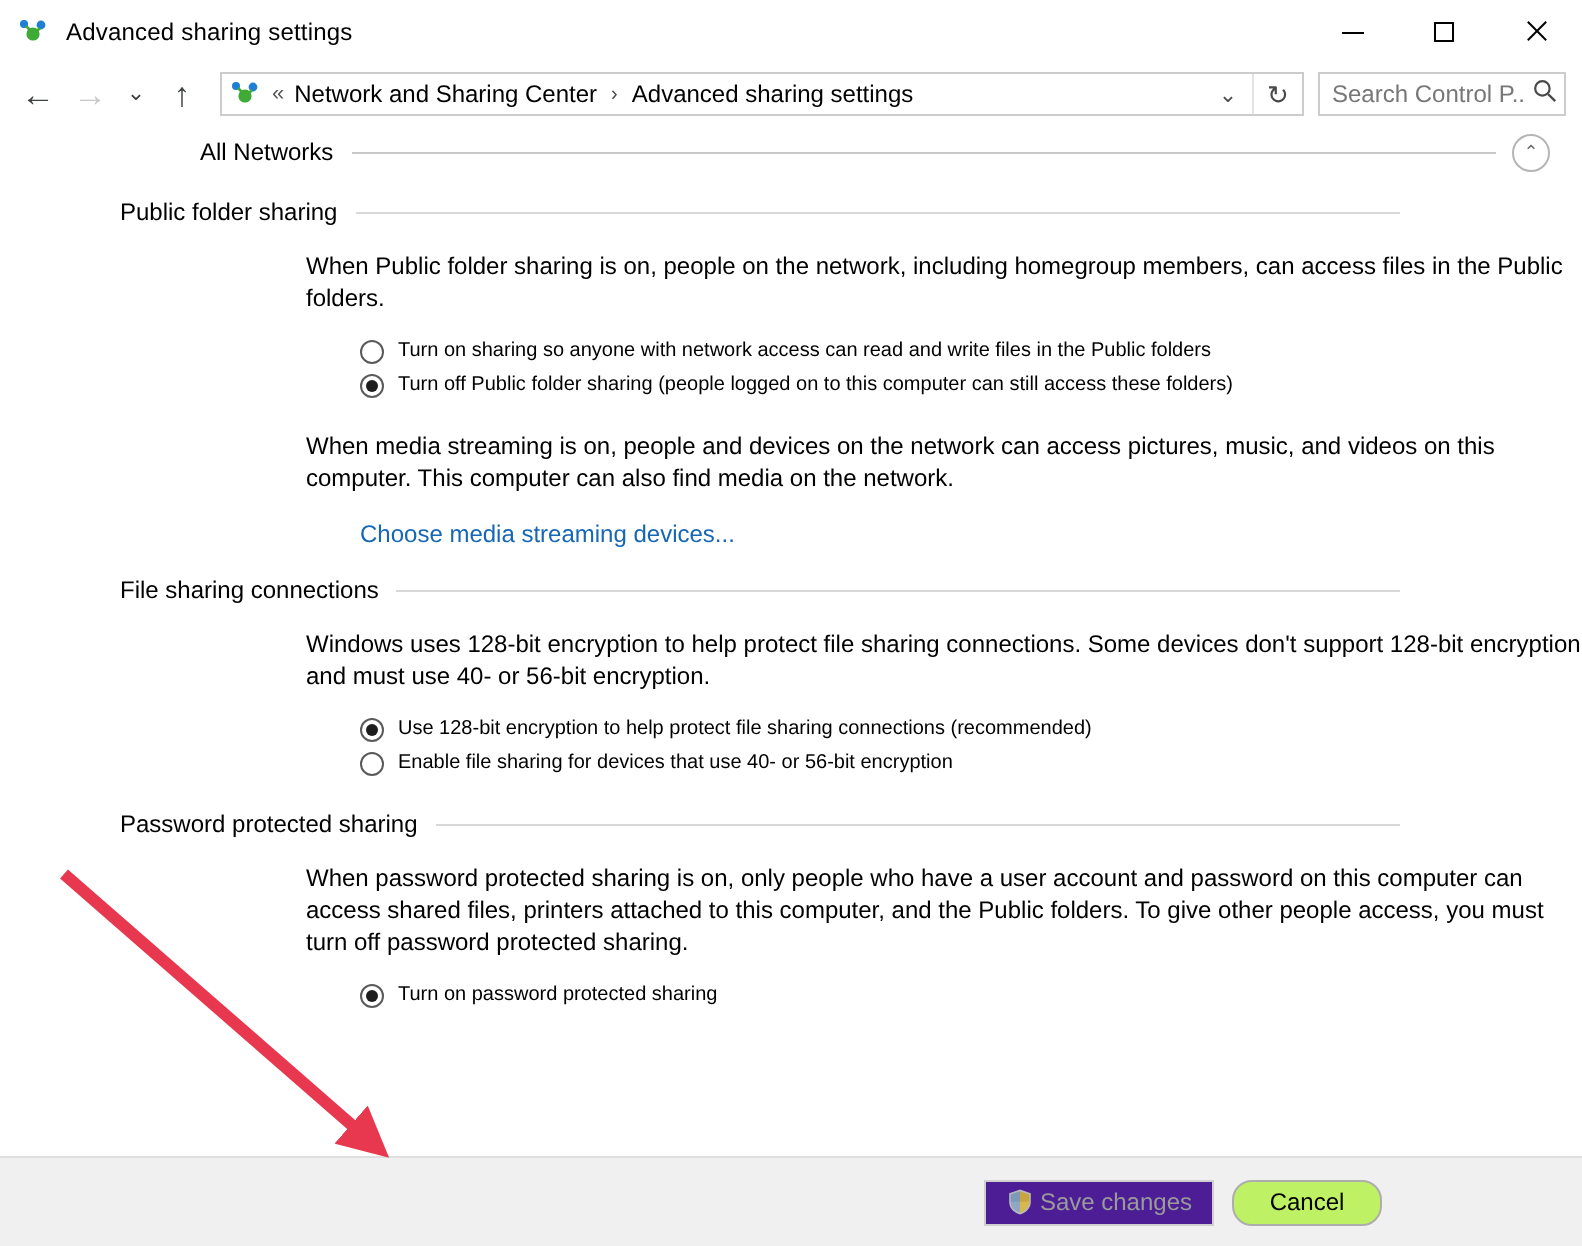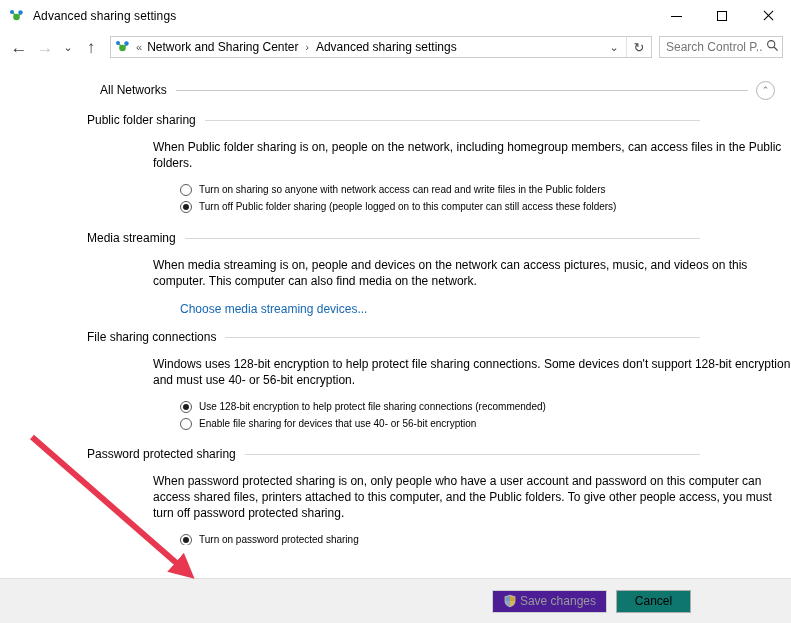--- a/index.html
+++ b/index.html
@@ -196,21 +196,21 @@
     background: #ffffff;
     overflow: hidden;
   }
 
   .group-header {
     display: flex;
     align-items: center;
     padding-left: 100px;
     padding-right: 16px;
     height: 22px;
-    margin-top: 17px;
+    margin-top: 3px;
   }
   .group-title {
     font-size: 12px;
     color: #000;
     white-space: nowrap;
   }
   .group-rule {
     flex: 1 1 auto;
     height: 1px;
     background: #c8c8c8;
@@ -229,21 +229,21 @@
     flex: 0 0 auto;
     box-sizing: border-box;
     line-height: 1;
   }
 
   .section { margin-top: 10px; }
 
   .section-header {
     display: flex;
     align-items: center;
-    padding-left: 87px;
+    padding-left: 60px;
     padding-right: 91px;
     height: 18px;
   }
   .section-title {
     font-size: 12px;
     color: #000;
     white-space: nowrap;
   }
   .section-rule {
     flex: 1 1 auto;
@@ -326,21 +326,21 @@
     font-size: 12px;
     font-family: "Liberation Sans", sans-serif;
     color: #000;
     display: flex;
     align-items: center;
     justify-content: center;
     box-sizing: border-box;
     padding: 0 10px;
     margin-left: 9px;
   }
-  .btn.normal { background: #0f766e; border-color: #adadad; }
+  .btn.normal { background: #bef264; border-color: #adadad; border-radius: 10px; }
   .btn.disabled { color: #9a9a9a; background: #4c1d95; border-color: #cfcfcf; }
   .shield {
     width: 14px;
     height: 14px;
     margin-right: 3px;
     flex: 0 0 auto;
   }
 
   
   .arrow-svg {
@@ -438,24 +438,20 @@
         </div>
         <div class="radio-row">
           <span class="radio checked"></span>
           <span class="radio-label">Turn off Public folder sharing (people logged on to this computer can still access these folders)</span>
         </div>
       </div>
     </div>
   </div>
 
   <div class="section" style="margin-top:14px;">
-    <div class="section-header">
-      <span class="section-title">Media streaming</span>
-      <span class="section-rule"></span>
-    </div>
     <div class="section-body">
       <div class="section-desc">When media streaming is on, people and devices on the network can access pictures, music, and videos on this computer. This computer can also find media on the network.</div>
       <div style="padding-left:27px;">
         <span class="link">Choose media streaming devices...</span>
       </div>
     </div>
   </div>
 
   <div class="section" style="margin-top:12px;">
     <div class="section-header">

